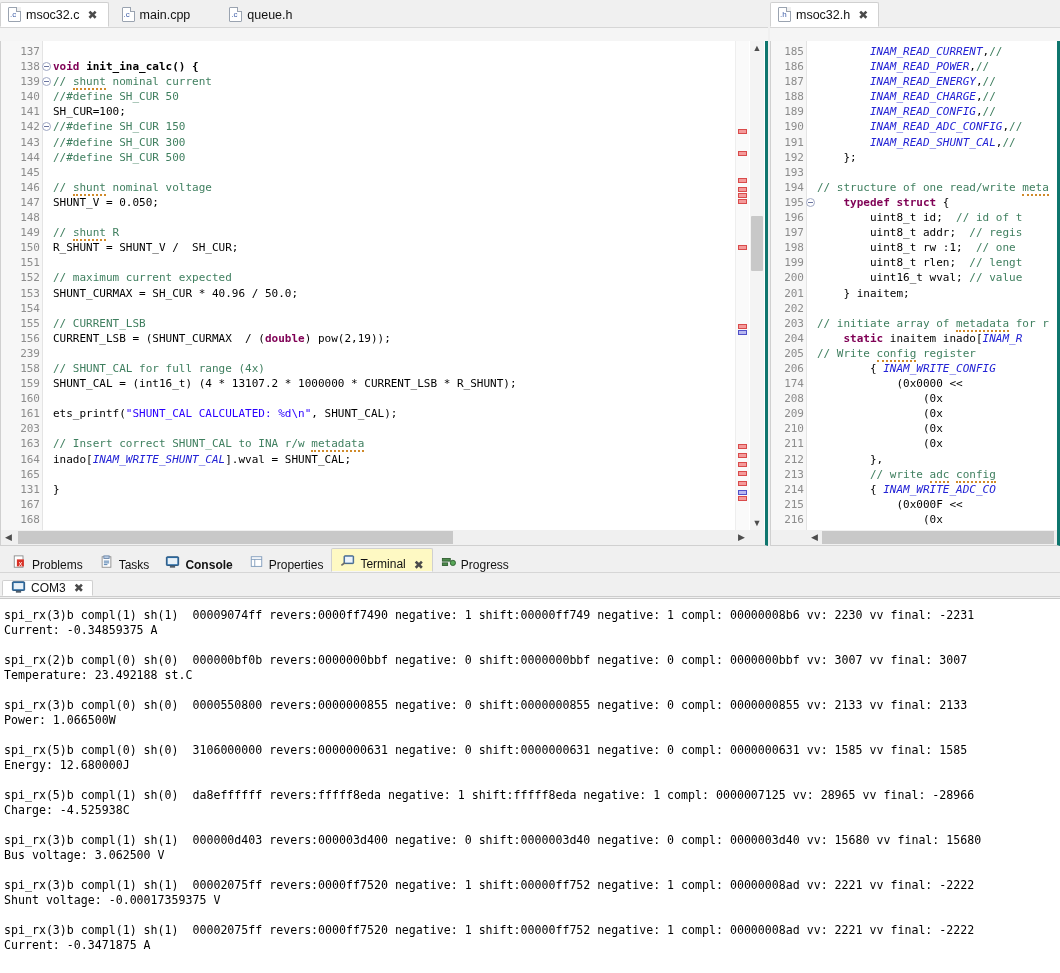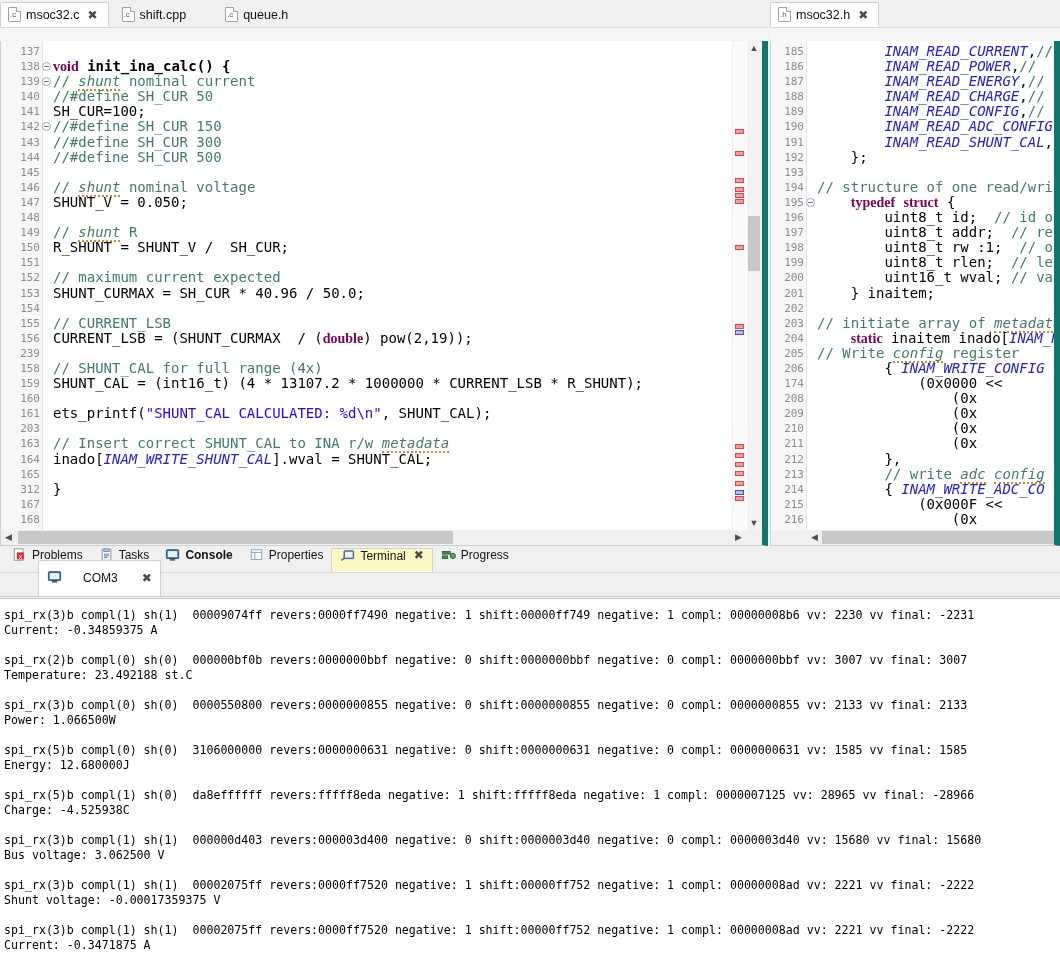--- a/index.html
+++ b/index.html
@@ -58,21 +58,21 @@
   .tab-close {
     font-size: 12px; color: #4a4a4a; margin-left: 3px;
     line-height: 1; font-family: "Liberation Sans", sans-serif;
   }
 
   .code-area {
     position: absolute; left: 0; right: 0;
     top: 41px; bottom: 0;
     background: #ffffff;
     border-left: 1px solid #d0d0d0;
-    border-right: 6px solid #0f766e;
+    border-right: 3px solid #0f766e;
     border-bottom: 1px solid #d0d0d0;
     overflow: hidden;
   }
   .code-flex { display: flex; height: 100%; }
   .gutter {
     width: 42px; flex: 0 0 42px;
     background: #f7f7f7;
     border-right: 1px solid #e4e4e4;
     padding-top: 3px;
   }
@@ -89,31 +89,31 @@
     width: 9px; height: 9px; border: 1px solid #9fa7c4;
     border-radius: 50%; background: #fff;
   }
   .gutter .ln .fold::after {
     content: ""; position: absolute; left: 1px; top: 3px;
     width: 5px; height: 1px; background: #6a74a0;
   }
   .code-lines {
     flex: 1 1 auto; padding-top: 3px; padding-left: 10px;
     font-family: "DejaVu Sans Mono", monospace;
-    font-size: 14px;
+    font-size: 11px;
     overflow: hidden; white-space: pre;
     position: relative;
   }
   .code-lines .cl { height: 15.1px; line-height: 15.1px; color: #000; }
-  .tok-kw   { color: #7f0055; font-weight: bold; font-family: Liberation Serif, serif; }
+  .tok-kw   { color: #7f0055; font-weight: bold; }
   .tok-cm   { color: #3f7f5f; }
   .tok-str  { color: #2a00ff; }
   .tok-fn   { color: #000000; }
   .tok-macro{ color: #2323d5; font-style: italic; }
-  .spell { border-bottom: 2px dotted #d08a2a; font-style: italic; }
+  .spell { border-bottom: 2px dotted #d08a2a; }
 
   
   .vscroll {
     position: absolute; right: 1px; top: 0; bottom: 0; width: 14px;
     background: #f3f3f3;
   }
   .vscroll .arrow {
     width: 14px; height: 14px; text-align: center; font-size: 9px;
     color: #4d4d4d; line-height: 14px;
   }
@@ -145,42 +145,42 @@
   #bottom {
     position: absolute; left: 0; top: 548px; width: 1060px; height: 425px;
     background: #f0f0f0;
   }
   .viewtabs {
     display: flex; align-items: flex-end; height: 25px;
     padding-left: 4px; border-bottom: 1px solid #d6d6d6;
     background: #f0f0f0;
   }
   .vtab {
-    display: flex; align-items: flex-start; gap: 5px;
+    display: flex; align-items: flex-end; gap: 5px;
     height: 24px; padding: 0 8px; font-size: 12px; color: #111;
     white-space: nowrap; cursor: pointer;
   }
   .vtab.bold { font-weight: bold; }
   .vtab.active {
     background: #fef9c3; border: 1px solid #d0d0d0;
     border-bottom: 1px solid #f6f6f6; border-radius: 2px 2px 0 0;
   }
   .vicon { width: 15px; height: 14px; flex: 0 0 auto; }
 
   .termtabs {
     display: flex; align-items: flex-end; height: 24px;
     padding-left: 2px; background: #f0f0f0;
     border-bottom: 1px solid #cdcdcd;
   }
   .ttab {
-    display: flex; align-items: center; gap: 21px;
-    height: 36px; padding: 0 8px; font-size: 12px; color: #111;
+    display: flex; align-items: center; gap: 5px;
+    height: 16px; padding: 0 8px; font-size: 12px; color: #111;
     background: #ffffff;
     border: 1px solid #d0d0d0; border-bottom: 1px solid #ffffff;
-    border-radius: 2px 2px 0 0; cursor: pointer; margin-left: 36px;
+    border-radius: 2px 2px 0 0; cursor: pointer;
   }
 
   #console-out {
     position: absolute; left: 0; right: 0; top: 50px; bottom: 0;
     background: #ffffff;
     border-top: 1px solid #c9c9c9;
     padding: 9px 0 0 4px;
     font-family: "DejaVu Sans Mono", monospace;
     font-size: 11.6px;
     line-height: 15px;
@@ -201,21 +201,21 @@
           <span class="file-icon" data-glyph=".c">
             <span class="corner"></span>
           </span>
           <span>msoc32.c</span>
           <span class="tab-close">✖</span>
         </div>
         <div class="tab" style="margin-left: 6px;">
           <span class="file-icon" data-glyph=".c">
             <span class="corner"></span>
           </span>
-          <span>shift.cpp</span>
+          <span>main.cpp</span>
         </div>
         <div class="tab" style="margin-left: 22px;">
           <span class="file-icon" data-glyph=".c">
             <span class="corner"></span>
           </span>
           <span>queue.h</span>
         </div>
       </div>
     <div class="code-area">
       <div class="code-flex">
@@ -242,21 +242,21 @@
             <div class="ln">156</div>
             <div class="ln">239</div>
             <div class="ln">158</div>
             <div class="ln">159</div>
             <div class="ln">160</div>
             <div class="ln">161</div>
             <div class="ln">203</div>
             <div class="ln">163</div>
             <div class="ln">164</div>
             <div class="ln">165</div>
-            <div class="ln">312</div>
+            <div class="ln">131</div>
             <div class="ln">167</div>
             <div class="ln">168</div>
           </div>
         <div class="code-lines" id="left-code"><div class="cl">&nbsp;</div><div class="cl"><span class="tok-kw">void</span> <span class="tok-fn"><b>init_ina_calc</b></span><b>() {</b></div><div class="cl"><span class="tok-cm">// <span class="spell">shunt</span> nominal current</span></div><div class="cl"><span class="tok-cm">//#define SH_CUR 50</span></div><div class="cl">SH_CUR=100;</div><div class="cl"><span class="tok-cm">//#define SH_CUR 150</span></div><div class="cl"><span class="tok-cm">//#define SH_CUR 300</span></div><div class="cl"><span class="tok-cm">//#define SH_CUR 500</span></div><div class="cl">&nbsp;</div><div class="cl"><span class="tok-cm">// <span class="spell">shunt</span> nominal voltage</span></div><div class="cl">SHUNT_V = 0.050;</div><div class="cl">&nbsp;</div><div class="cl"><span class="tok-cm">// <span class="spell">shunt</span> R</span></div><div class="cl">R_SHUNT = SHUNT_V /  SH_CUR;</div><div class="cl">&nbsp;</div><div class="cl"><span class="tok-cm">// maximum current expected</span></div><div class="cl">SHUNT_CURMAX = SH_CUR * 40.96 / 50.0;</div><div class="cl">&nbsp;</div><div class="cl"><span class="tok-cm">// CURRENT_LSB</span></div><div class="cl">CURRENT_LSB = (SHUNT_CURMAX  / (<span class="tok-kw">double</span>) pow(2,19));</div><div class="cl">&nbsp;</div><div class="cl"><span class="tok-cm">// SHUNT_CAL for full range (4x)</span></div><div class="cl">SHUNT_CAL = (int16_t) (4 * 13107.2 * 1000000 * CURRENT_LSB * R_SHUNT);</div><div class="cl">&nbsp;</div><div class="cl">ets_printf(<span class="tok-str">"SHUNT_CAL CALCULATED: %d\n"</span>, SHUNT_CAL);</div><div class="cl">&nbsp;</div><div class="cl"><span class="tok-cm">// Insert correct SHUNT_CAL to INA r/w <span class="spell">metadata</span></span></div><div class="cl">inado[<span class="tok-macro">INAM_WRITE_SHUNT_CAL</span>].wval = SHUNT_CAL;</div><div class="cl">&nbsp;</div><div class="cl">}</div><div class="cl">&nbsp;</div><div class="cl">&nbsp;</div></div>
       </div>
       <div class="oruler" id="left-ruler">
           <div class="mk warn" style="top:88px"></div>
           <div class="mk warn" style="top:110px"></div>
           <div class="mk warn" style="top:137px"></div>
           <div class="mk warn" style="top:146px"></div>

